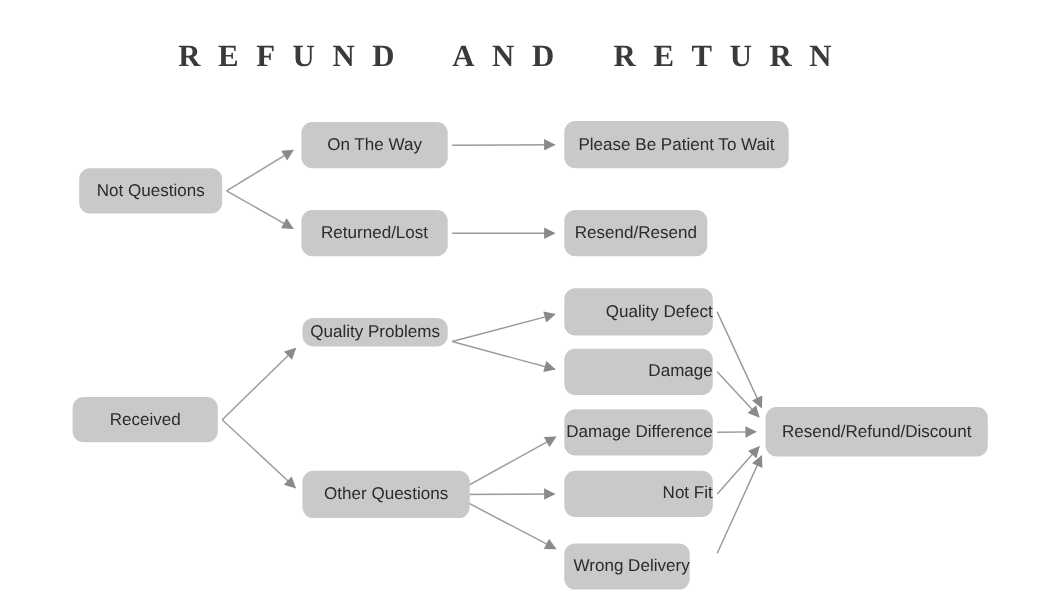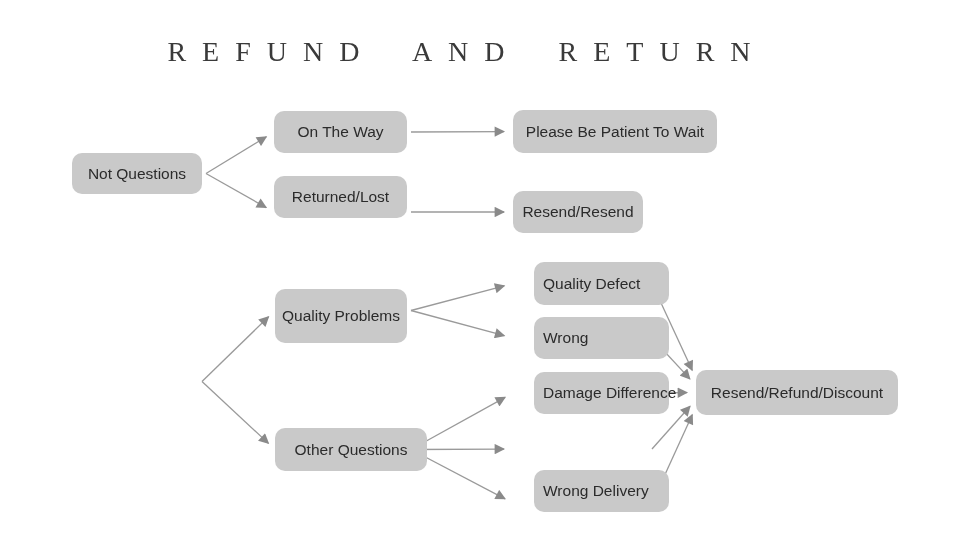--- a/index.html
+++ b/index.html
@@ -15,21 +15,21 @@
   }
 
   .title {
     position: absolute;
     top: 36px;
     left: 0;
     width: 934px;
     text-align: center;
     font-family: "Liberation Serif", serif;
     font-size: 28px;
-    font-weight: 400;
+    font-weight: 700;
     letter-spacing: 16px;
     word-spacing: 15px;
     color: var(--title-color, #3a3a3a);
     white-space: nowrap;
   }
 
   #edge-layer {
     position: absolute;
     left: 0; top: 0;
     width: 960px; height: 560px;
@@ -41,21 +41,21 @@
     background: var(--node-fill, #c9c9c9);
     border-radius: 10px;
     display: flex;
     align-items: center;
     justify-content: center;
     color: var(--node-text, #2b2b2b);
     font-size: 15.5px;
     line-height: 1;
     white-space: nowrap;
   }
-  .node.left { justify-content: flex-start; padding-left: 9px; margin-left: 21px; }
+  .node.left { justify-content: flex-end; padding-left: 9px; }
 </style>
 </head>
 <body>
 
 <div class="canvas">
 
   <div class="title">REFUND AND RETURN</div>
 
   <svg id="edge-layer" width="960" height="560" viewBox="0 0 960 560">
     <defs>
@@ -86,51 +86,57 @@
   </div>
 
   <div class="node" id="node-on_the_way" style="left:274px; top:111px; width:133px; height:42px">
     <span>On The Way</span>
   </div>
 
   <div class="node" id="node-please_wait" style="left:513px; top:110px; width:204px; height:43px">
     <span>Please Be Patient To Wait</span>
   </div>
 
-  <div class="node" id="node-returned_lost" style="left:274px; top:176px; width:133px; height:42px">
+  <div class="node" id="node-returned_lost" style="left:274px; top:191px; width:133px; height:42px">
     <span>Returned/Lost</span>
   </div>
 
   <div class="node" id="node-resend_refund" style="left:513px; top:191px; width:130px; height:42px">
     <span>Resend/Resend</span>
   </div>
 
+  <div class="node" id="node-received" style="left:66px; top:361px; width:132px; height:41px">
+    <span>Received</span>
+  </div>
 
-  <div class="node" id="node-quality_problems" style="left:275px; top:289px; width:132px; height:54px">
+  <div class="node" id="node-quality_problems" style="left:275px; top:289px; width:132px; height:26px">
     <span>Quality Problems</span>
   </div>
 
   <div class="node" id="node-other_questions" style="left:275px; top:428px; width:152px; height:43px">
     <span>Other Questions</span>
   </div>
 
   <div class="node left" id="node-quality_defect" style="left:513px; top:262px; width:135px; height:43px">
     <span>Quality Defect</span>
   </div>
 
   <div class="node left" id="node-damage" style="left:513px; top:317px; width:135px; height:42px">
-    <span>Wrong</span>
+    <span>Damage</span>
   </div>
 
   <div class="node left" id="node-color_difference" style="left:513px; top:372px; width:135px; height:42px">
     <span>Damage Difference</span>
   </div>
 
+  <div class="node left" id="node-not_fit" style="left:513px; top:428px; width:135px; height:42px">
+    <span>Not Fit</span>
+  </div>
 
-  <div class="node left" id="node-wrong_delivery" style="left:513px; top:470px; width:135px; height:42px">
+  <div class="node left" id="node-wrong_delivery" style="left:513px; top:494px; width:114px; height:42px">
     <span>Wrong Delivery</span>
   </div>
 
   <div class="node" id="node-resend_refund_discount" style="left:696px; top:370px; width:202px; height:45px">
     <span>Resend/Refund/Discount</span>
   </div>
 
 </div>
 
 </body></html>

